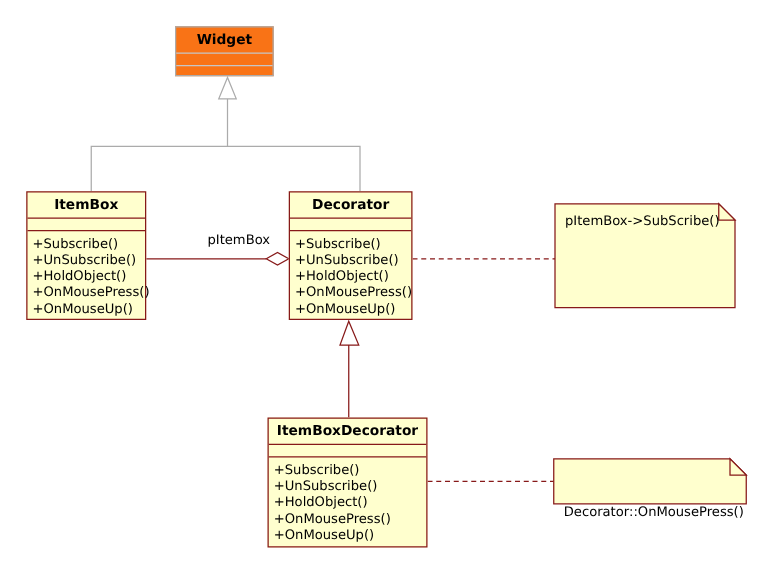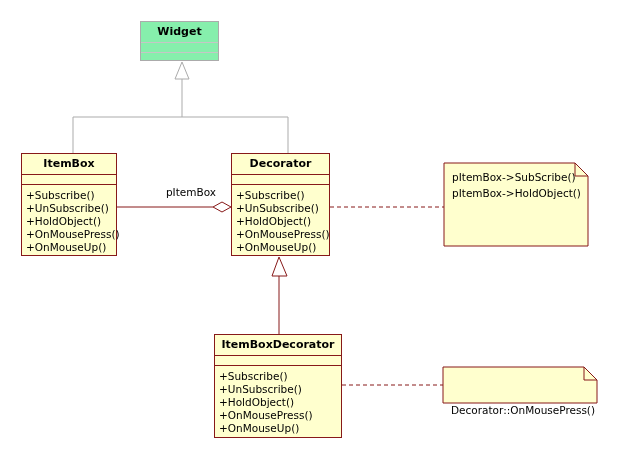--- a/index.html
+++ b/index.html
@@ -8,21 +8,21 @@
     font-family:"DejaVu Sans", "Liberation Sans", sans-serif;
     color:#000; overflow:hidden;
   }
   .connectors { position:absolute; left:0; top:0; pointer-events:none; }
 
   
   .uml-class {
     position:absolute; box-sizing:border-box;
     border:1px solid #871919; background:#FFFFCE;
   }
-  .uml-class.gray { border-color:#ABABAB; background:#86efac; }
+  .uml-class.gray { border-color:#ABABAB; background:#f97316; }
   .uml-title {
     height:20px; line-height:20px; text-align:center;
     font-weight:bold; font-size:11px;
     border-bottom:1px solid #871919;
   }
   .uml-class.gray .uml-title { border-bottom-color:#C6C6C6; height:20px; line-height:20px; }
   .uml-attrs { height:9px; border-bottom:1px solid #871919; }
   .uml-class.gray .uml-attrs { border-bottom-color:#C6C6C6; }
   .uml-class.gray .uml-attrs.last { border-bottom:none; }
   .uml-methods { padding:4px 4px 0 4px; font-size:10.5px; line-height:13px; }
@@ -105,20 +105,19 @@
       <div class="m">+HoldObject()</div>
       <div class="m">+OnMousePress()</div>
       <div class="m">+OnMouseUp()</div>
     </div>
   </div>
 
   <div class="edge-label" style="left:160px; top:186px; width:62px;">pItemBox</div>
 
   <div class="note-text" style="left:444px; top:163px; width:144px; height:83px; padding:6px 0 0 8px; box-sizing:border-box;">
     <div class="nline">pItemBox-&gt;SubScribe()</div>
-    <div class="nline">pItemBox-&gt;HoldObject()</div>
   </div>
 
   <div class="note-text" style="left:443px; top:367px; width:154px; height:36px; padding:16px 0 0 8px; box-sizing:border-box; line-height:15px;margin-top:20px;">
     <div class="nline">Decorator::OnMousePress()</div>
   </div>
 
 </div>
 
 </body></html>

